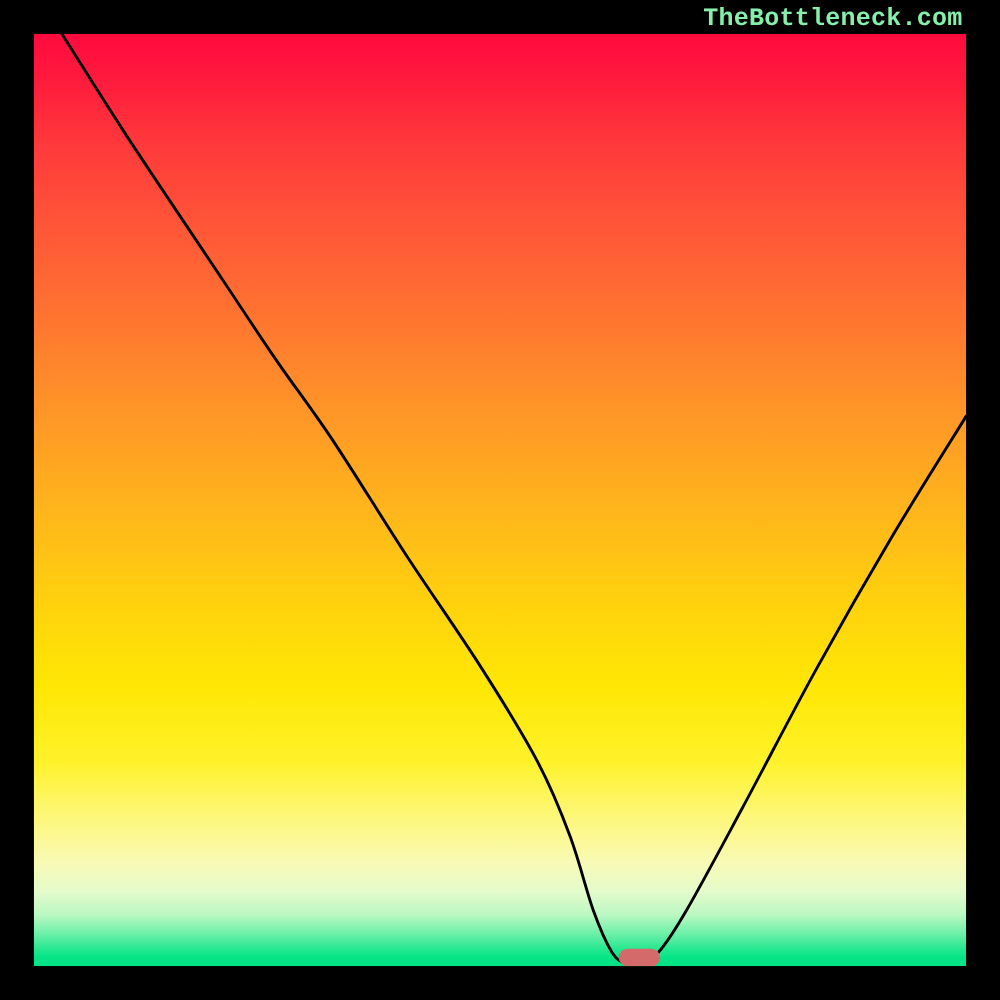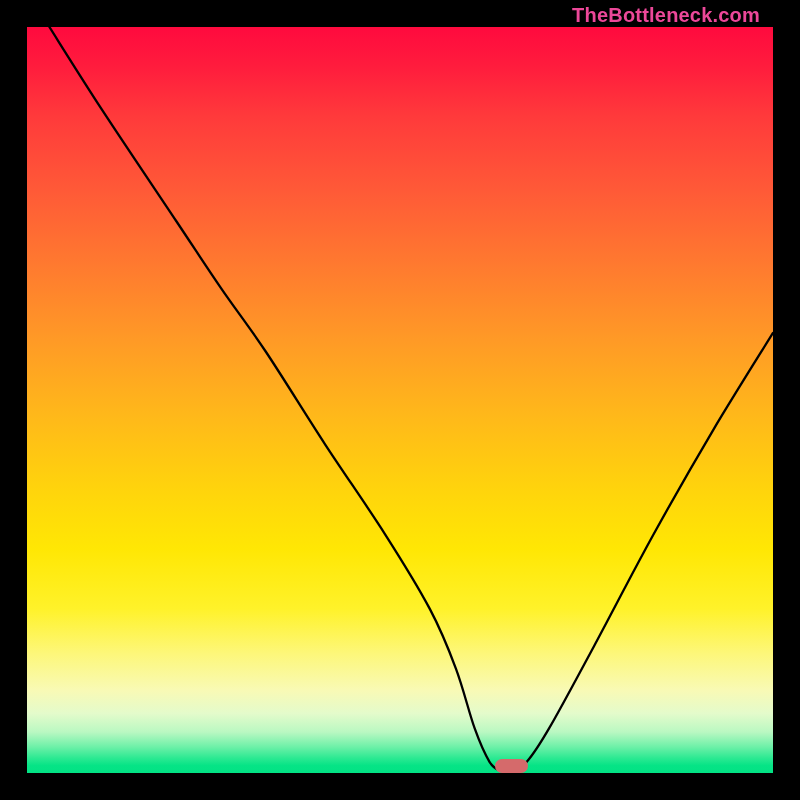--- a/index.html
+++ b/index.html
@@ -47,25 +47,25 @@
       #baf8c2 94.5%,
       #6df0a8 96.5%,
       #2ce992 98%,
       #06e486 99%,
       #02e284 100%
     );
   }
   .watermark {
     position: absolute;
     top: 4px;
-    right: 40px;
-    font-family: Liberation Sans, sans-serif;
+    right: 30px;
+    font-family: Liberation Mono, monospace;
     font-size: 20px;
     font-weight: bold;
-    color: #ec4899;
+    color: #86efac;
     letter-spacing: 0.2px;
   }
   .curve {
     position: absolute;
     inset: 0;
   }
   .pill {
     position: absolute;
     width: 33px;
     height: 14px;

